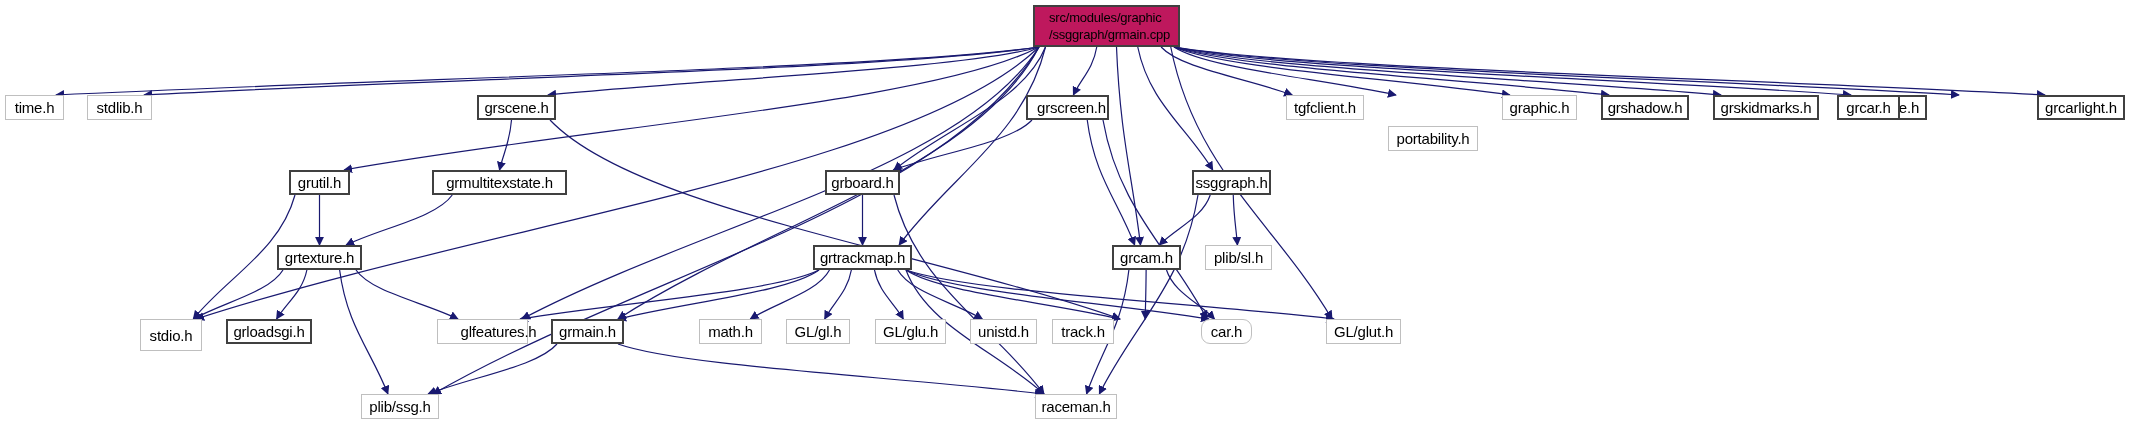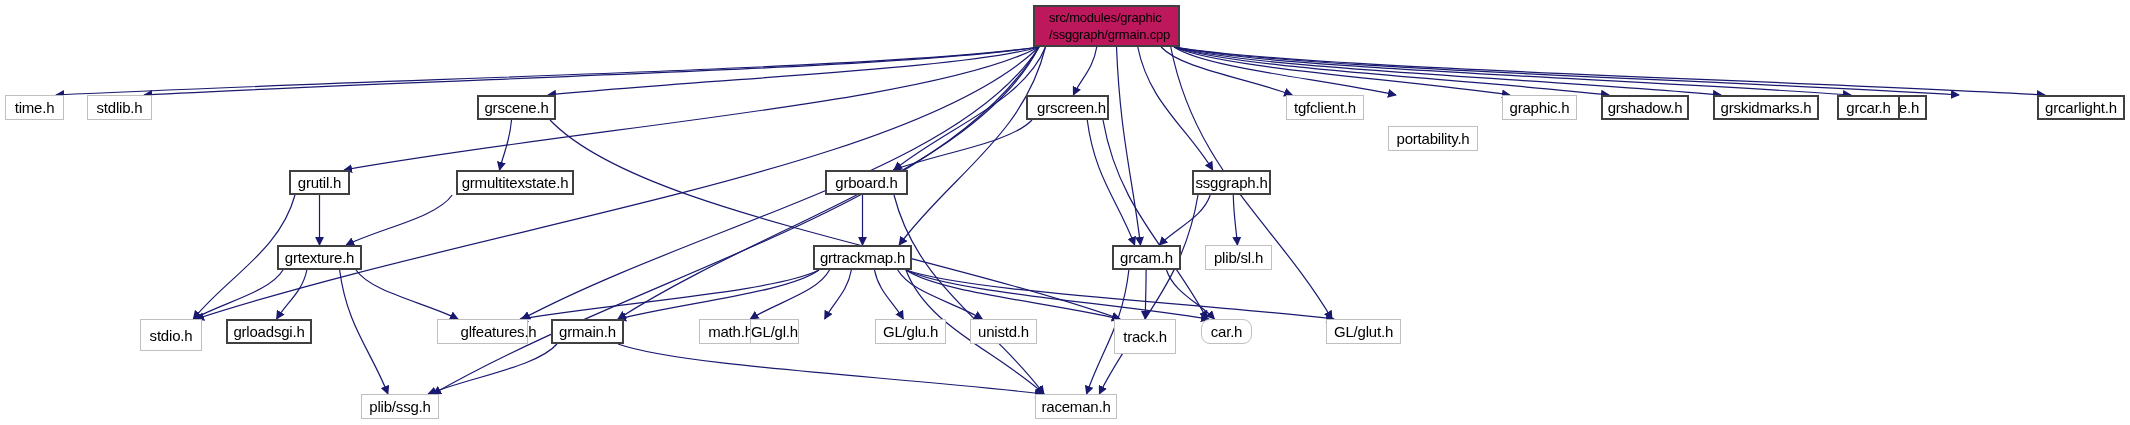--- a/index.html
+++ b/index.html
@@ -92,33 +92,33 @@
     <div class="node doc" style="left: 1026px; top: 95px; width: 83px; height: 25px; padding-left: 8px;">grscreen.h</div>
     <div class="node sys" style="left: 1286px; top: 95px; width: 78px; height: 25px;">tgfclient.h</div>
     <div class="node sys" style="left: 1388px; top: 95px; width: 90px; height: 25px; margin-top: 31px;">portability.h</div>
     <div class="node sys" style="left: 1502px; top: 95px; width: 75px; height: 25px;">graphic.h</div>
     <div class="node doc" style="left: 1601px; top: 95px; width: 88px; height: 25px;">grshadow.h</div>
     <div class="node doc" style="left: 1713px; top: 95px; width: 106px; height: 25px;">grskidmarks.h</div>
     <div class="node doc" style="left: 1843px; top: 95px; width: 84px; height: 25px;">grsmoke.h</div>
     <div class="node doc" style="left: 1837px; top: 95px; width: 63px; height: 25px;">grcar.h</div>
     <div class="node doc" style="left: 2037px; top: 95px; width: 88px; height: 25px;">grcarlight.h</div>
     <div class="node doc" style="left: 289px; top: 170px; width: 61px; height: 25px;">grutil.h</div>
-    <div class="node doc" style="left: 456px; top: 170px; width: 118px; height: 25px;">grmultitexstate.h</div>
-    <div class="node doc" style="left: 825px; top: 170px; width: 83px; height: 25px;">grboard.h</div>
+    <div class="node doc" style="left: 432px; top: 170px; width: 135px; height: 25px;">grmultitexstate.h</div>
+    <div class="node doc" style="left: 825px; top: 170px; width: 75px; height: 25px;">grboard.h</div>
     <div class="node doc" style="left: 1192px; top: 170px; width: 79px; height: 25px;">ssggraph.h</div>
     <div class="node doc" style="left: 277px; top: 245px; width: 85px; height: 25px;">grtexture.h</div>
     <div class="node doc" style="left: 813px; top: 245px; width: 99px; height: 25px;">grtrackmap.h</div>
     <div class="node doc" style="left: 1112px; top: 245px; width: 69px; height: 25px;">grcam.h</div>
     <div class="node sys" style="left: 1205px; top: 245px; width: 67px; height: 25px;">plib/sl.h</div>
     <div class="node sys" style="left: 140px; top: 319px; width: 62px; height: 32px;">stdio.h</div>
     <div class="node doc" style="left: 226px; top: 319px; width: 86px; height: 25px;">grloadsgi.h</div>
     <div class="node sys" style="left: 437px; top: 319px; width: 91px; height: 25px; padding-left: 32px;">glfeatures.h</div>
     <div class="node doc" style="left: 551px; top: 319px; width: 73px; height: 25px;">grmain.h</div>
     <div class="node sys" style="left: 699px; top: 319px; width: 63px; height: 25px;">math.h</div>
-    <div class="node sys" style="left: 750px; top: 319px; width: 49px; height: 25px;">GL/gl.h</div>
+    <div class="node sys" style="left: 786px; top: 319px; width: 64px; height: 25px;">GL/gl.h</div>
     <div class="node sys" style="left: 875px; top: 319px; width: 71px; height: 25px;">GL/glu.h</div>
     <div class="node sys" style="left: 970px; top: 319px; width: 67px; height: 25px;">unistd.h</div>
-    <div class="node sys" style="left: 1114px; top: 319px; width: 62px; height: 35px;">track.h</div>
+    <div class="node sys" style="left: 1052px; top: 319px; width: 62px; height: 25px;">track.h</div>
     <div class="node sys" style="left: 1201px; top: 319px; width: 51px; height: 25px; border-radius: 9px;">car.h</div>
     <div class="node sys" style="left: 1326px; top: 319px; width: 75px; height: 25px;">GL/glut.h</div>
     <div class="node sys" style="left: 361px; top: 394px; width: 78px; height: 25px;">plib/ssg.h</div>
     <div class="node sys" style="left: 1035px; top: 394px; width: 82px; height: 25px;">raceman.h</div>
   </div>
 
 </body></html>

